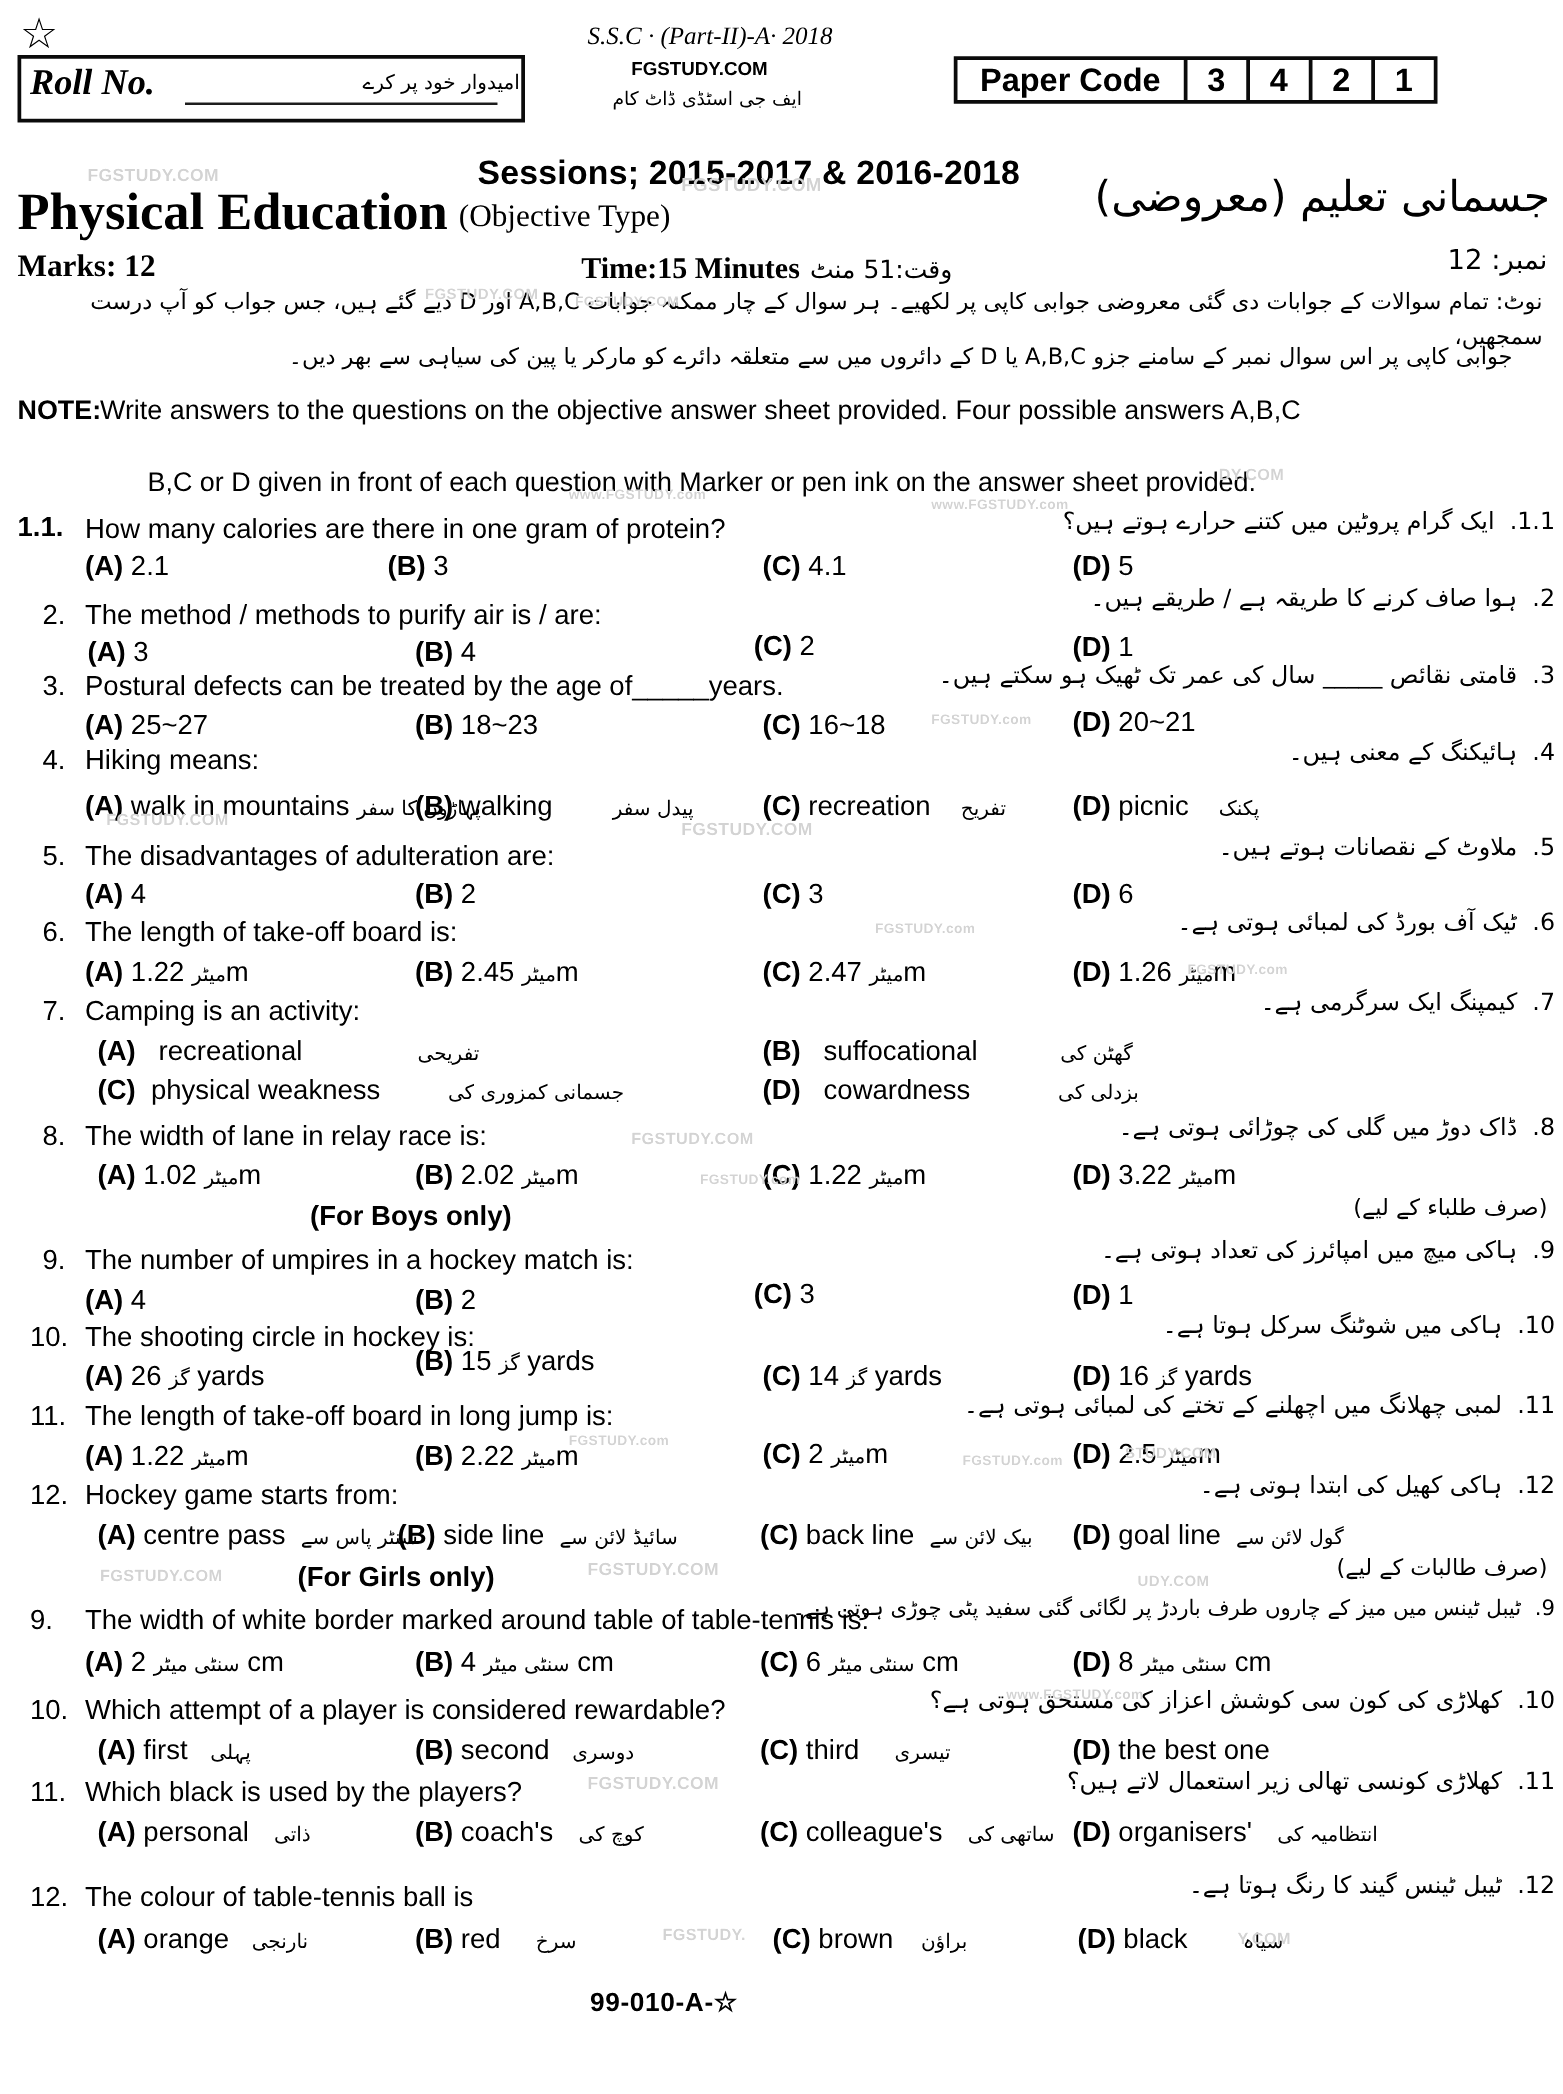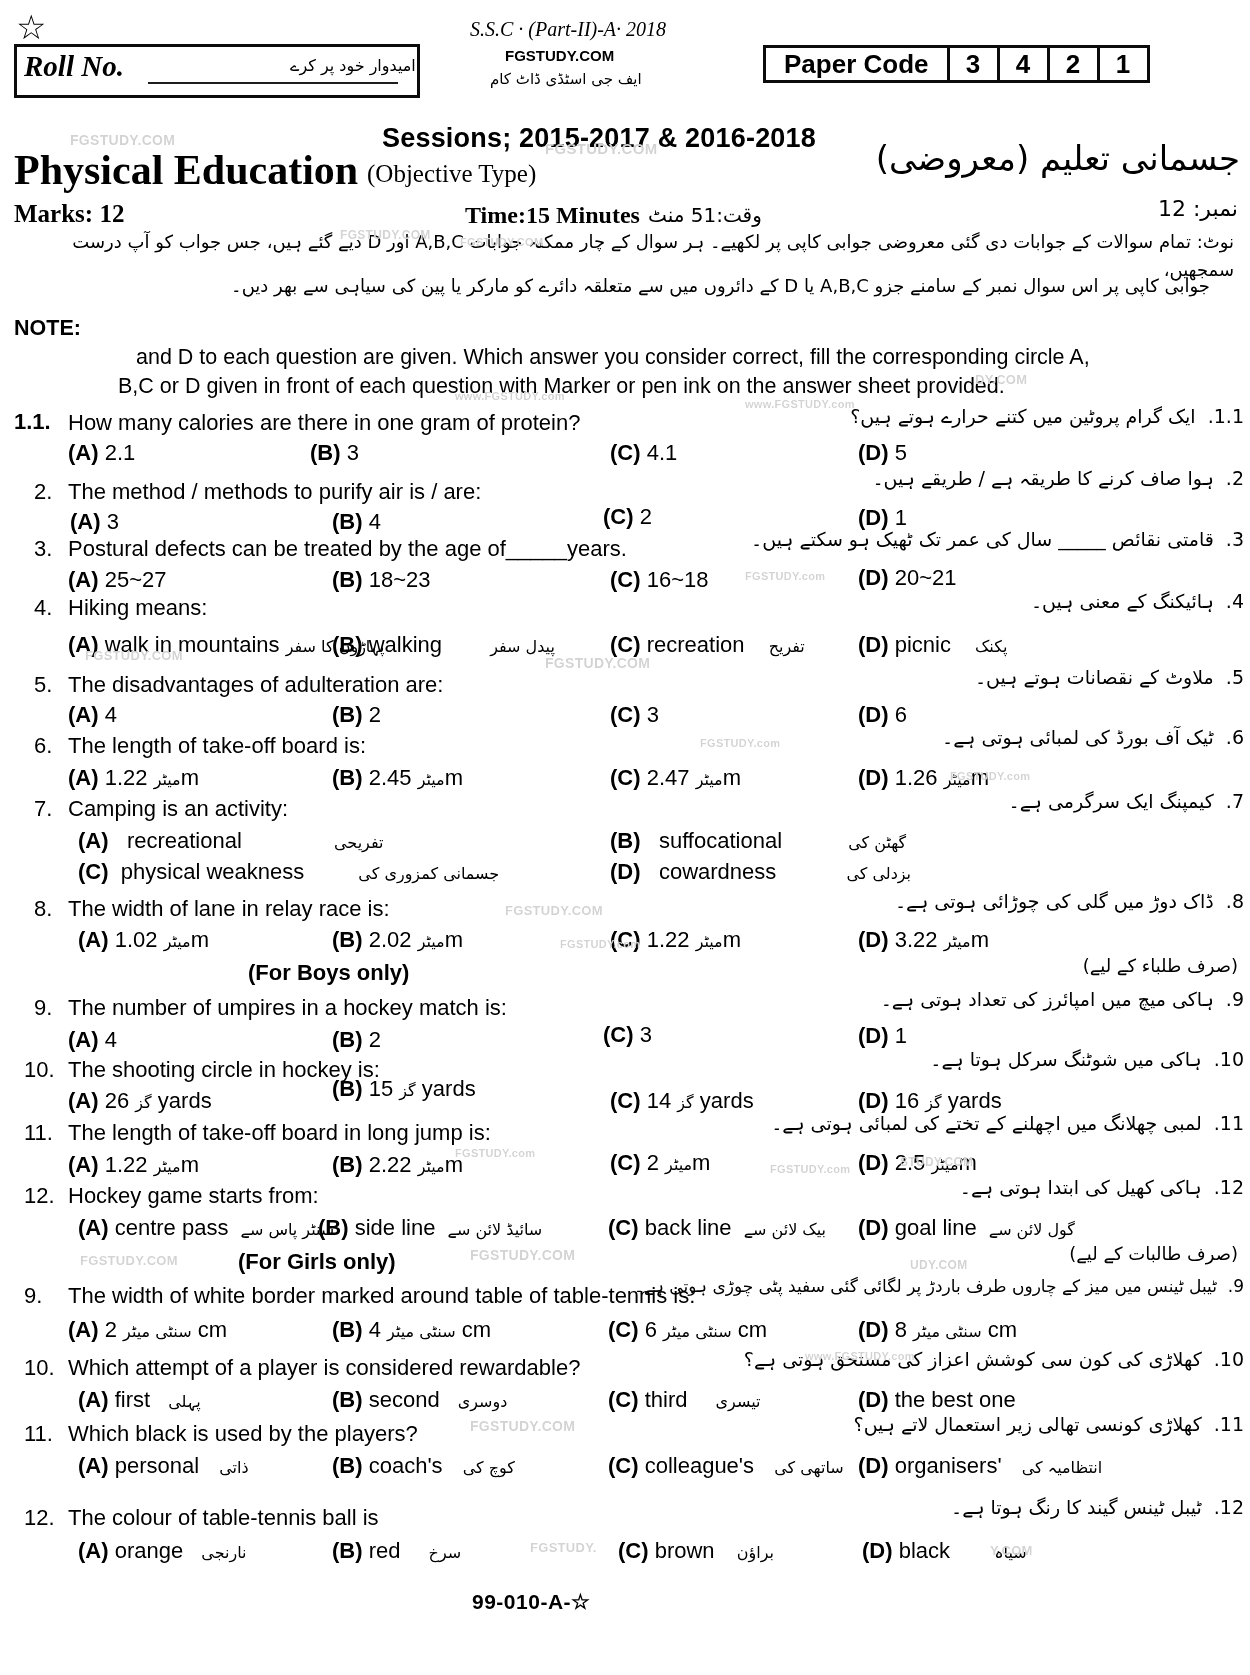--- a/index.html
+++ b/index.html
@@ -91,21 +91,21 @@
 
   <div class="marks" style="left:14px;top:200px;">Marks: 12</div>
   <div class="time" style="left:465px;top:202px;">Time:15 Minutes</div>
   <div class="abs urdu" style="left:648px;top:203px;font-size:20px;">وقت:15 منٹ</div>
   <div class="numbr" style="right:12px;top:196px;">نمبر: 12</div>
 
   <div class="urdu-note" style="right:16px;top:228px;width:1210px;">نوٹ: تمام سوالات کے جوابات دی گئی معروضی جوابی کاپی پر لکھیے۔ ہر سوال کے چار ممکنہ جوابات A,B,C اور D دیے گئے ہیں، جس جواب کو آپ درست سمجھیں،</div>
   <div class="urdu-note" style="right:40px;top:272px;width:1160px;">جوابی کاپی پر اس سوال نمبر کے سامنے جزو A,B,C یا D کے دائروں میں سے متعلقہ دائرے کو مارکر یا پین کی سیاہی سے بھر دیں۔</div>
 
   <div class="note bold" style="left:14px;top:313px;">NOTE:</div>
-  <div class="note" style="left:136px;top:342px;">and D to each question are given. Which answer you consider correct, fill the corresponding circle A,</div>
+  <div class="note" style="left:80px;top:313px;">Write answers to the questions on the objective answer sheet provided. Four possible answers A,B,C</div>
   <div class="note" style="left:118px;top:371px;">B,C or D given in front of each question with Marker or pen ink on the answer sheet provided.</div>
 
   <div>
     <div class="qnum bold" style="left:14px;top:409px;">1.1.</div>
     <div class="qtext" style="left:68px;top:410px;">How many calories are there in one gram of protein?</div>
     <div class="ur-n" style="right:1210px;top:405px;"></div>
     <div class="ur-q" style="top:405px;right:6px;">
       <span>1.1</span>.&nbsp;
       <span>ایک گرام پروٹین میں کتنے حرارے ہوتے ہیں؟</span>
     </div>

